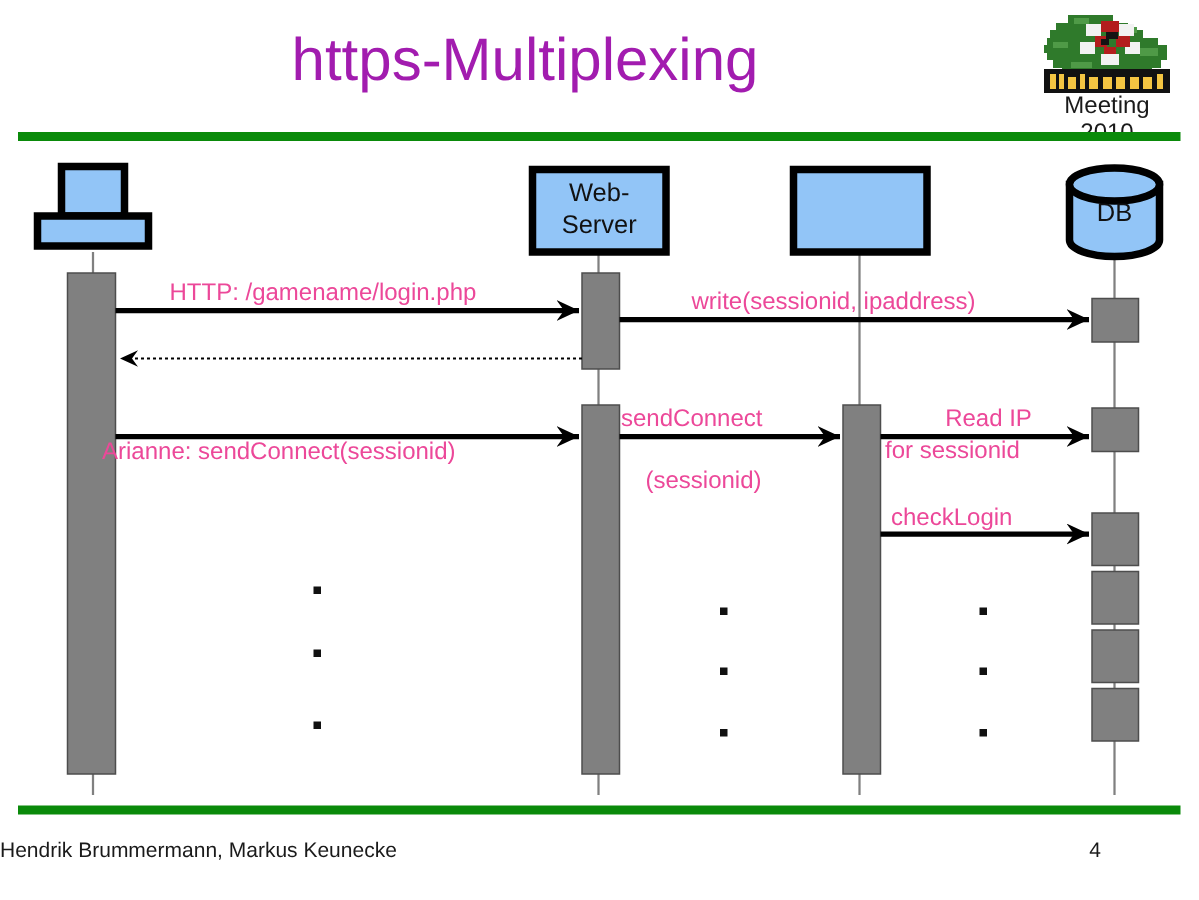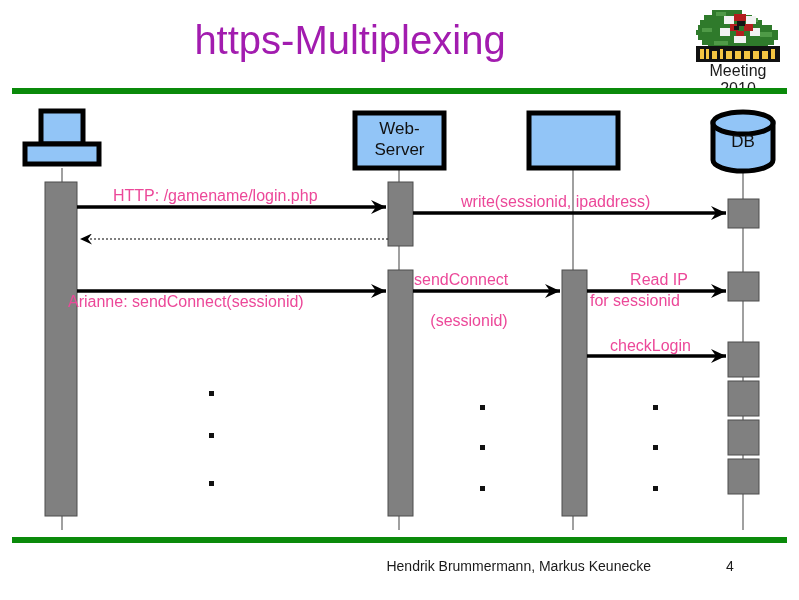--- a/index.html
+++ b/index.html
@@ -63,21 +63,21 @@
   .footer-left {
     position: absolute;
     left: 38px; top: 558px;
     font-size: 14px; color: #1a1a1a;
     white-space: nowrap;
   }
   .footer-center {
     position: absolute;
     left: 0px; top: 558px;
     width: 651px;
-    text-align: right;
+    text-align: left;
     font-size: 14px; color: #1a1a1a;
   }
   .footer-right {
     position: absolute;
     left: 700px; top: 558px;
     width: 60px;
     text-align: center;
     font-size: 14px; color: #1a1a1a;
   }
 
@@ -263,19 +263,19 @@
 
 
     <div class="msg-label" style="left:68px; top:196px;">Arianne: sendConnect(sessionid)</div>
 
     <div class="msg-label" style="left:414px; top:174px;">sendConnect</div>
     <div class="msg-label ctr" style="left:414px; top:195px; width:110px;margin-top:20px;">(sessionid)</div>
 
     <div class="msg-label ctr" style="left:604px; top:174px; width:110px;">Read IP</div>
     <div class="msg-label" style="left:590px; top:195px;">for sessionid</div>
 
-    <div class="msg-label" style="left:594px; top:240px;margin-left:16px;">checkLogin</div>
+    <div class="msg-label" style="left:594px; top:240px;">checkLogin</div>
   </div>
 
   <div class="footer-center">Hendrik Brummermann, Markus Keunecke</div>
   <div class="footer-right">4</div>
 
 </div>
 
 </body></html>

